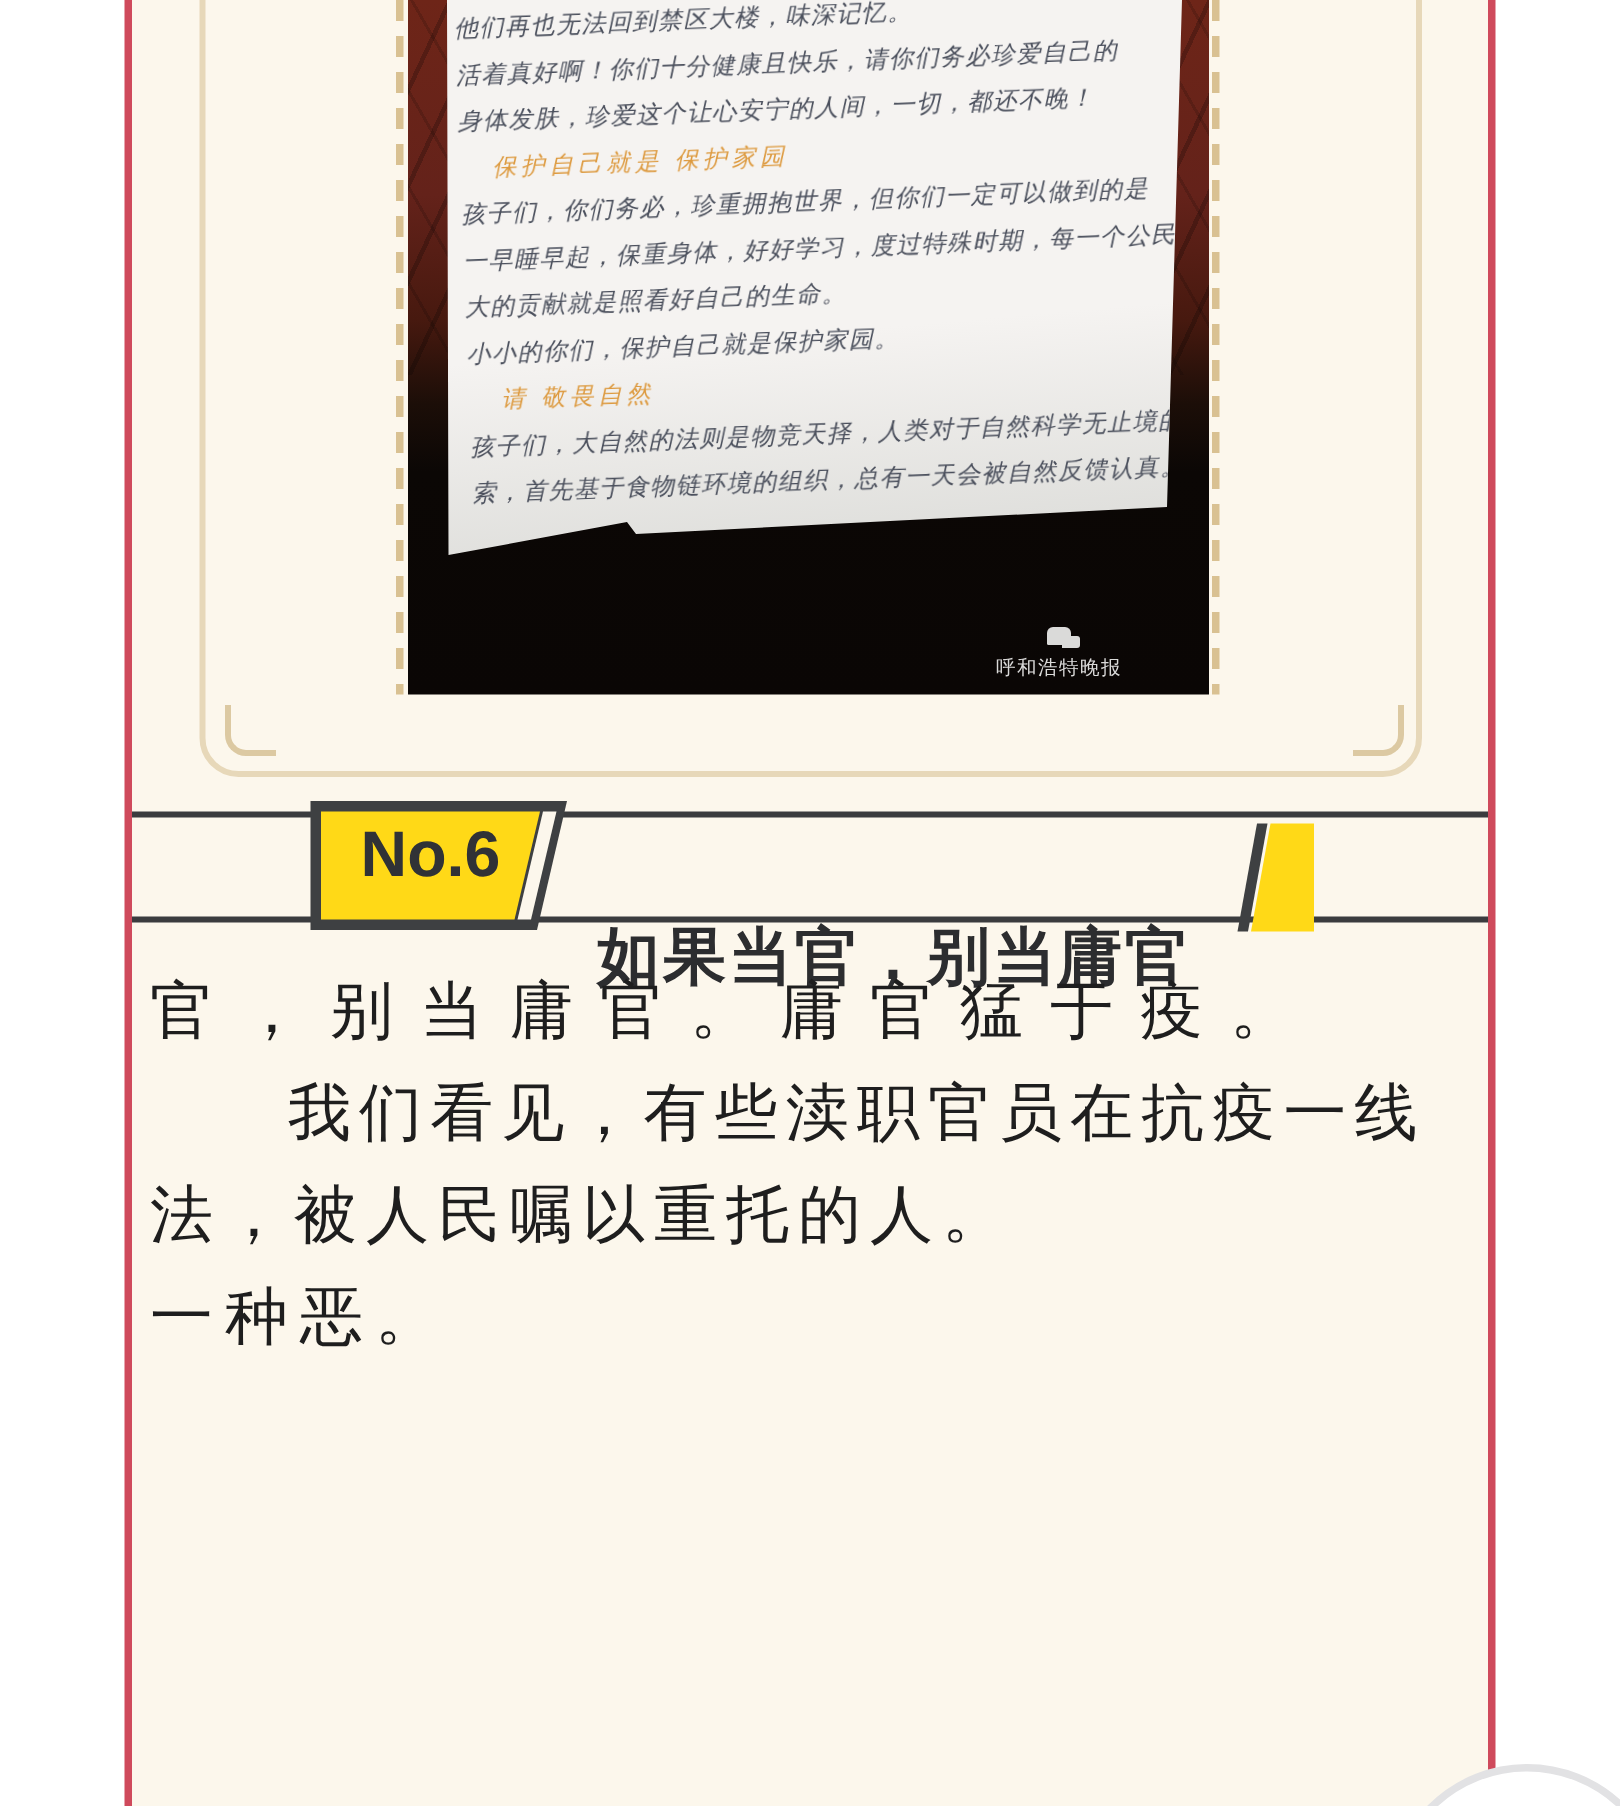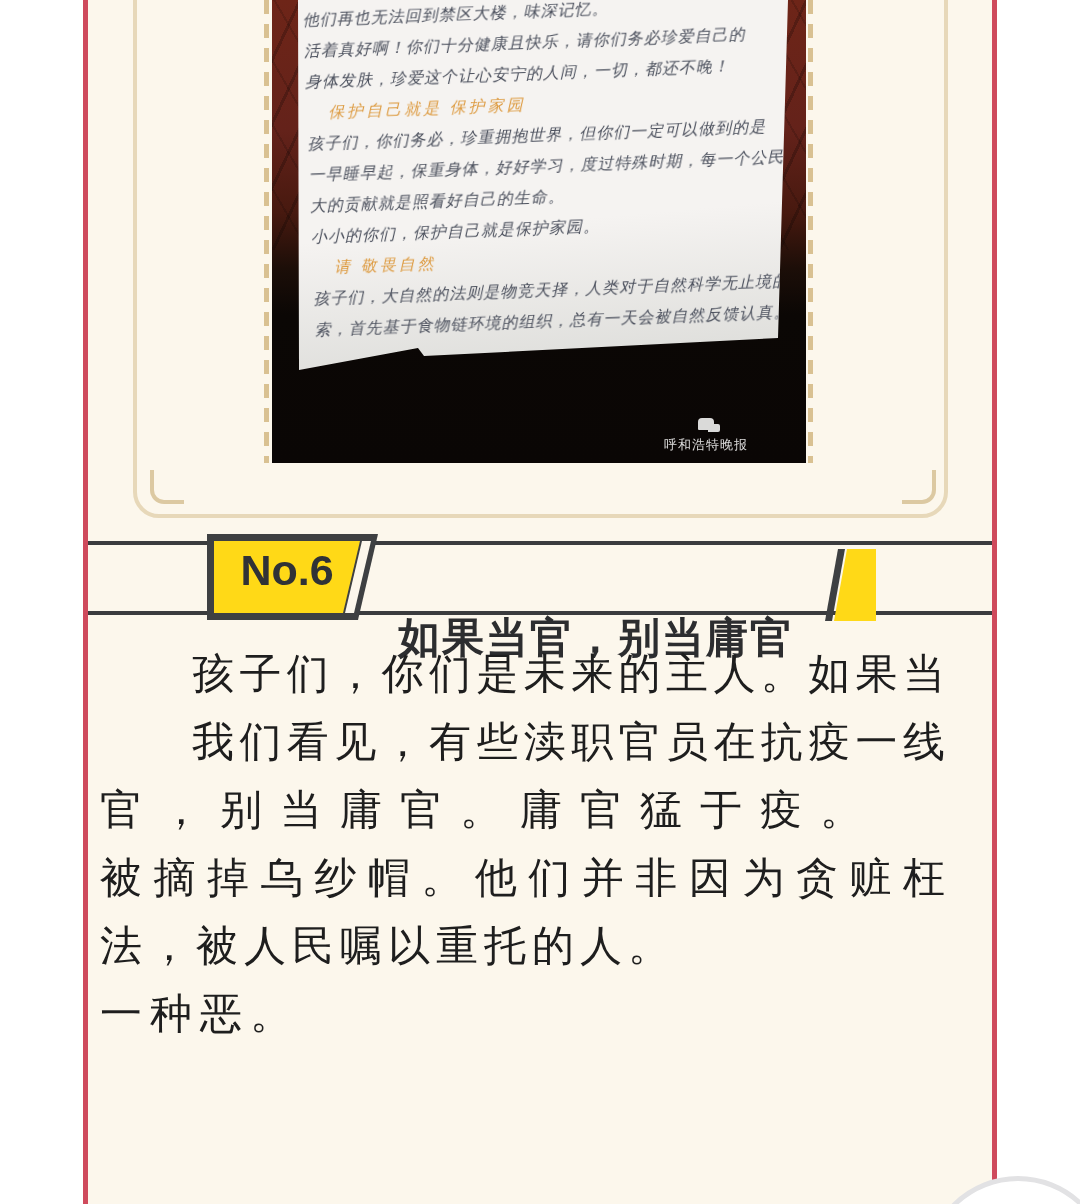--- a/index.html
+++ b/index.html
@@ -113,23 +113,21 @@
   <div class="abs" id="badge-text">No.6</div>
 
   <div class="abs" id="section-title">如果当官，别当庸官</div>
 
   <svg class="abs" id="ornament-svg" width="62" height="82" viewBox="0 0 62 82">
     <polygon points="18,5 25,5 12,77 5,77" fill="#3e4042"></polygon>
     <polygon points="27,5 56,5 56,77 14,77" fill="#ffd917"></polygon>
   </svg>
 
   <div class="abs" id="article">
-    <div class="ln just indent">孩子们，你们是未来的主人。如果当</div>
+    <div class="ln sp18">官，别当庸官。庸官猛于疫。</div>
     <div class="ln just indent">我们看见，有些渎职官员在抗疫一线</div>
-    <div class="ln sp18">官，别当庸官。庸官猛于疫。</div>
-    <div class="ln just">被摘掉乌纱帽。他们并非因为贪赃枉</div>
     <div class="ln sp6">法，被人民嘱以重托的人。</div>
     <div class="ln sp8">一种恶。</div>
   </div>
 
   <div class="abs" id="float-btn"></div>
 
 </div>
 
 </body></html>

